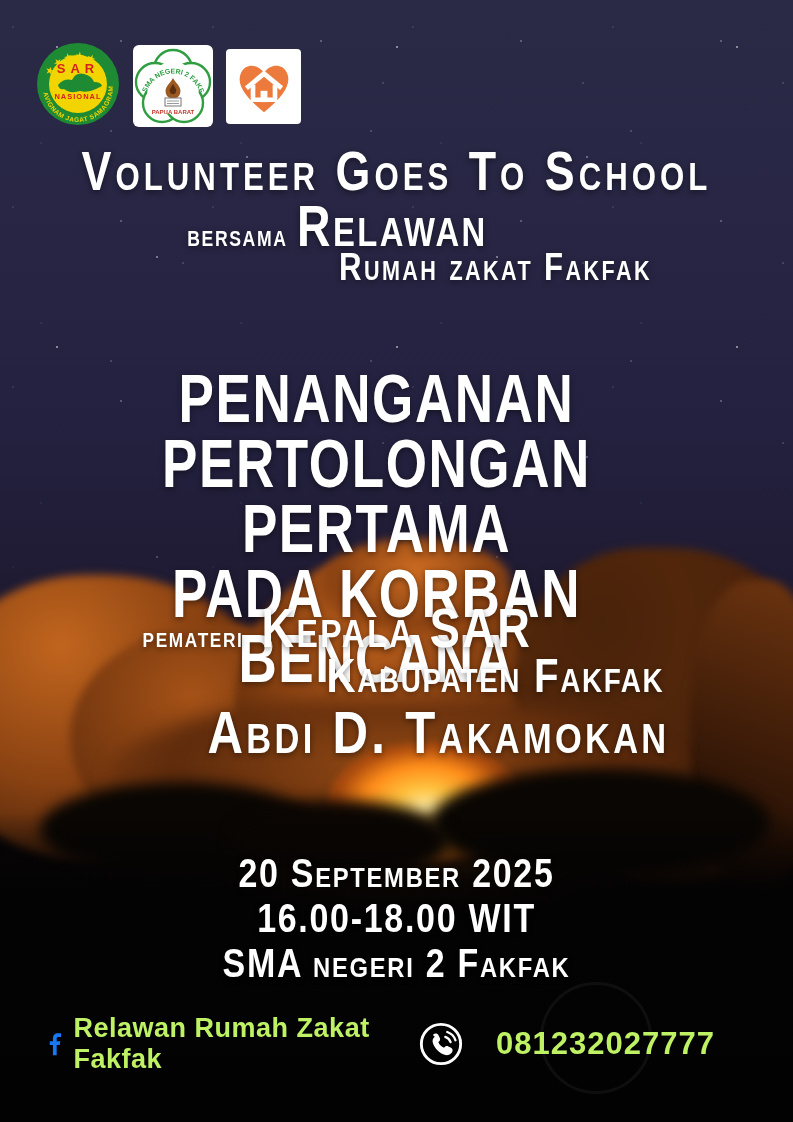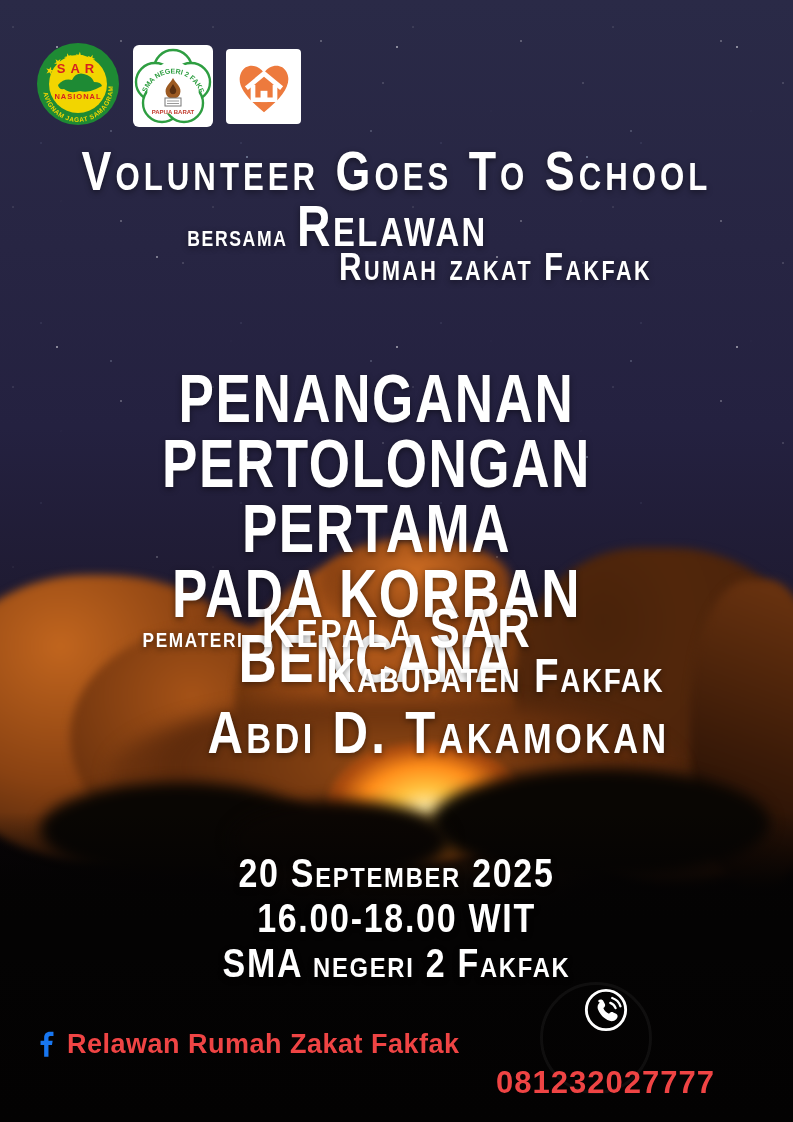--- a/index.html
+++ b/index.html
@@ -91,23 +91,23 @@
   .sp-row3 { top:703px; font-size:60px; letter-spacing:4px; transform:translateX(42px) scaleX(.82); line-height:1; }
 
   .event-block { top:851px; font-size:40px; line-height:45px; letter-spacing:2px; transform:scaleX(.85); }
 
   
   .logos-row { position:absolute; top:42px; left:36px; display:flex; align-items:center; gap:13px; z-index:10; }
   .logo-box { background:#fff; border-radius:6px; display:flex; align-items:center; justify-content:center; }
 
   
   .footer { position:absolute; left:0; top:1012px; width:793px; height:64px; display:flex; align-items:center;
-    padding-left:34px; z-index:10; color:#ef4444; }
+    padding-left:44px; z-index:10; color:#bef264; }
   .fb-name { font-size:27px; font-weight:700; margin-left:5px; letter-spacing:.5px; }
-  .phone-group { margin-left:auto; margin-right:78px; display:flex; align-items:center; gap:32px;flex-direction:column; }
+  .phone-group { margin-left:auto; margin-right:78px; display:flex; align-items:center; gap:32px; }
   .phone-number { font-size:31px; font-weight:700; letter-spacing:1px; }
 </style>
 </head>
 <body>
 
 <div class="poster">
 
   <div class="bg-sky"></div>
   <div class="stars"></div>
   <div class="stars2"></div>

